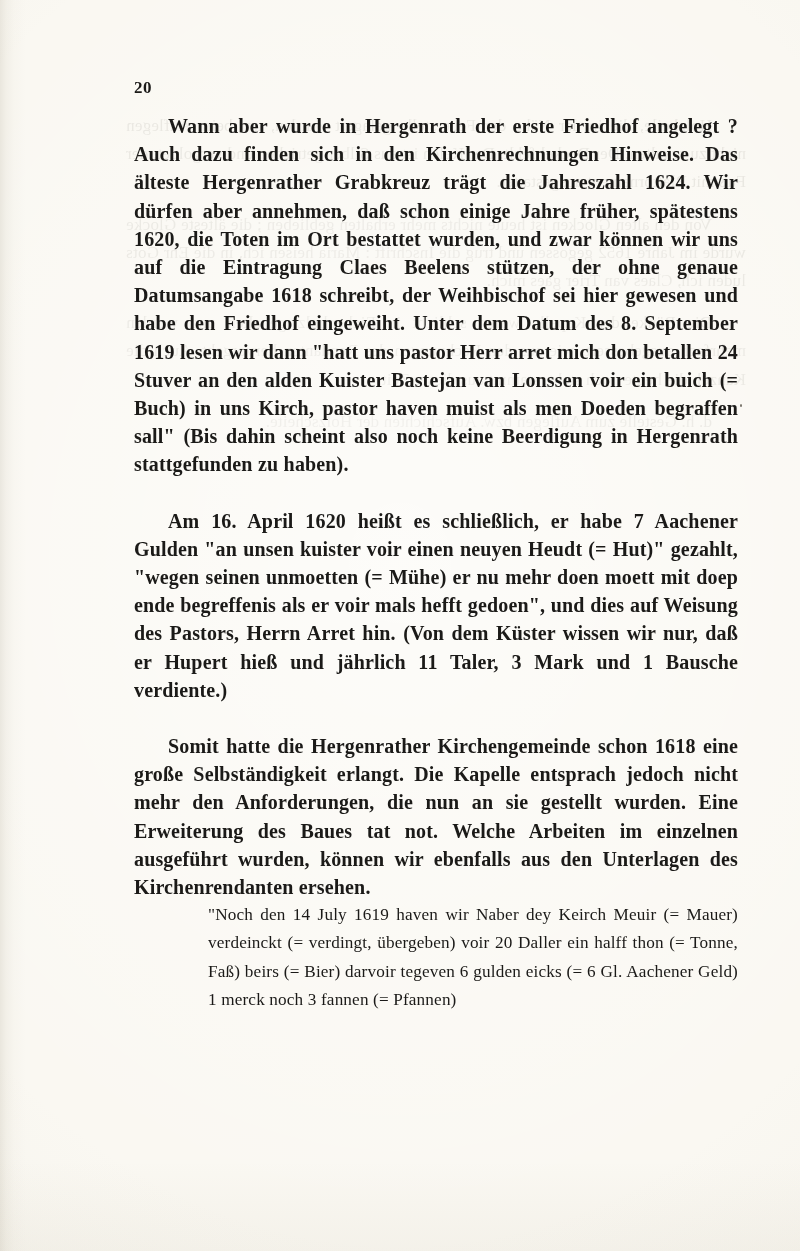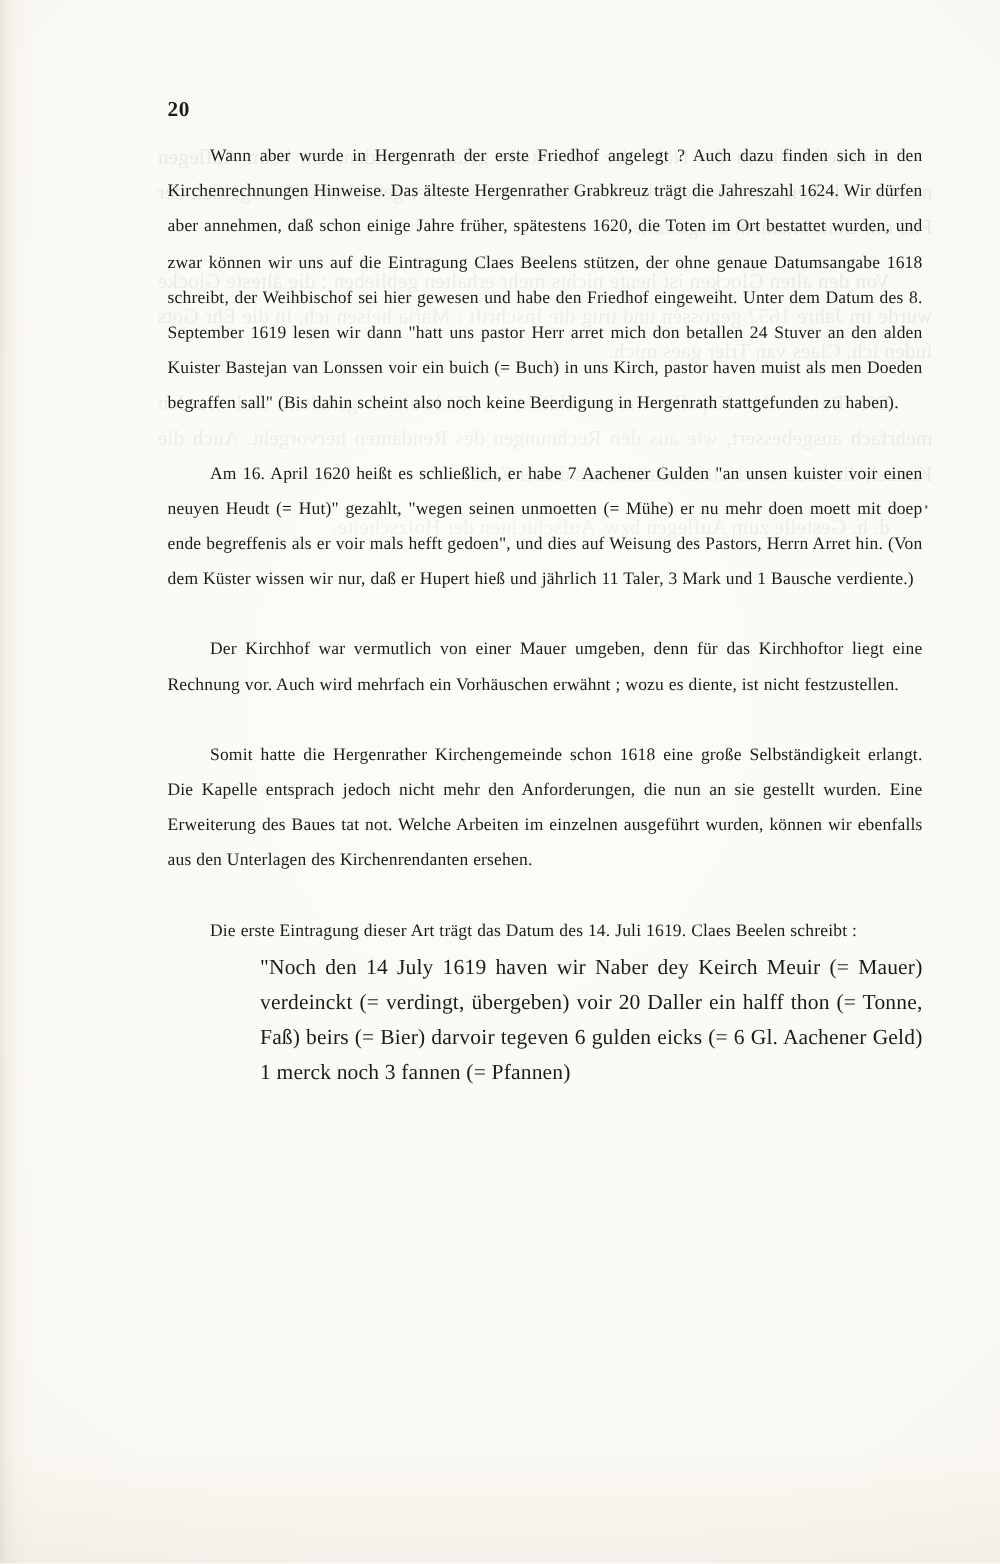--- a/index.html
+++ b/index.html
@@ -86,28 +86,29 @@
   .folio {
     font-weight: bold;
     font-size: 17px;
     line-height: 20px;
     letter-spacing: 0.4px;
     margin: 0 0 14px 0;
   }
 
   .body-par {
     margin: 0;
-    font-size: 14px;
+    font-size: 20px;
     line-height: 28.2px;
     text-align: justify;
     text-justify: inter-word;
     letter-spacing: 0.15px;
     word-spacing: 0.2px;
     text-indent: 34px;
     hyphens: none;
+    font-weight: bold;
   }
   .body-par + .body-par { margin-top: 28px; }
 
   
   .body-par.tight { margin-bottom: 0; }
 
   .quote-block {
     margin: 0 0 0 74px;
     width: 530px;
     font-size: 17.2px;
@@ -147,23 +148,21 @@
   <div id="paper-grain"></div>
   <div id="left-edge-shade"></div>
   <div id="bottom-shade"></div>
 
   <div id="content">
 
     <div class="folio">20</div>
 
     <p class="body-par">Wann aber wurde in Hergenrath der erste Friedhof angelegt ? Auch dazu finden sich in den Kirchenrechnungen Hinweise. Das älteste Hergenrather Grabkreuz trägt die Jahreszahl 1624. Wir dürfen aber annehmen, daß schon einige Jahre früher, spätestens 1620, die Toten im Ort bestattet wurden, und zwar können wir uns auf die Eintragung Claes Beelens stützen, der ohne genaue Datumsangabe 1618 schreibt, der Weihbischof sei hier gewesen und habe den Friedhof eingeweiht. Unter dem Datum des 8. September 1619 lesen wir dann "hatt uns pastor Herr arret mich don betallen 24 Stuver an den alden Kuister Bastejan van Lonssen voir ein buich (= Buch) in uns Kirch, pastor haven muist als men Doeden begraffen sall" (Bis dahin scheint also noch keine Beerdigung in Hergenrath stattgefunden zu haben).</p>
     <p class="body-par">Am 16. April 1620 heißt es schließlich, er habe 7 Aachener Gulden "an unsen kuister voir einen neuyen Heudt (= Hut)" gezahlt, "wegen seinen unmoetten (= Mühe) er nu mehr doen moett mit doep ende begreffenis als er voir mals hefft gedoen", und dies auf Weisung des Pastors, Herrn Arret hin. (Von dem Küster wissen wir nur, daß er Hupert hieß und jährlich 11 Taler, 3 Mark und 1 Bausche verdiente.)</p>
-    <p class="body-par">Der Kirchhof war vermutlich von einer Mauer umgeben, denn für das Kirchhoftor liegt eine Rechnung vor. Auch wird mehrfach ein Vorhäuschen erwähnt ; wozu es diente, ist nicht festzustellen.</p>
     <p class="body-par">Somit hatte die Hergenrather Kirchengemeinde schon 1618 eine große Selbständigkeit erlangt. Die Kapelle entsprach jedoch nicht mehr den Anforderungen, die nun an sie gestellt wurden. Eine Erweiterung des Baues tat not. Welche Arbeiten im einzelnen ausgeführt wurden, können wir ebenfalls aus den Unterlagen des Kirchenrendanten ersehen.</p>
-    <p class="body-par tight">Die erste Eintragung dieser Art trägt das Datum des 14. Juli 1619. Claes Beelen schreibt :</p>
 
     <p class="quote-block">"Noch den 14 July 1619 haven wir Naber dey Keirch Meuir (= Mauer) verdeinckt (= verdingt, übergeben) voir 20 Daller ein halff thon (= Tonne, Faß) beirs (= Bier) darvoir tegeven 6 gulden eicks (= 6 Gl. Aachener Geld) 1 merck noch 3 fannen (= Pfannen)</p>
 
   </div>
 
   <div id="ink-speck"></div>
 
 </div>
 
 </body></html>

